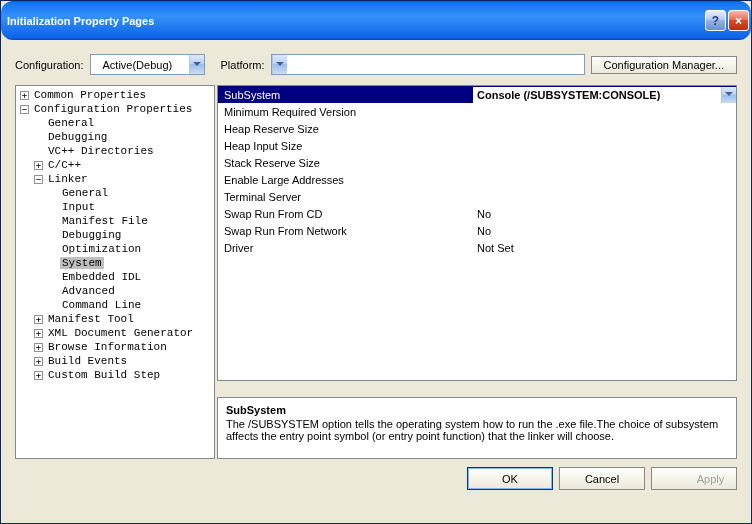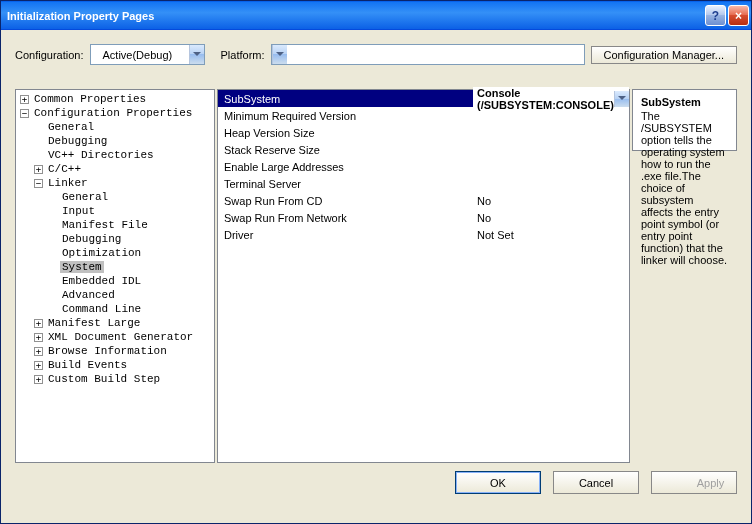--- a/index.html
+++ b/index.html
@@ -1,49 +1,49 @@
 <!DOCTYPE html>
 <html><head>
 <meta charset="utf-8">
 <style>
 * { box-sizing: border-box; margin: 0; padding: 0; font-family: Tahoma, sans-serif; font-size: 11px; }
 body { background: #ece9d8; width: 752px; height: 524px; border: 1px solid #0a246a; overflow: hidden; }
-.titlebar { height: 29px; background: linear-gradient(to bottom, #0058e6 0%, #1475f3 5%, #3490f7 40%, #0d62e6 95%, #003dd7 100%); display: flex; align-items: center; padding: 0 2px 0 6px; color: #fff; font-weight: bold; font-size: 12px; }
+.titlebar { height: 39px; background: linear-gradient(to bottom, #0058e6 0%, #1475f3 5%, #3490f7 40%, #0d62e6 95%, #003dd7 100%); display: flex; align-items: center; padding: 0 2px 0 6px; color: #fff; font-weight: bold; font-size: 12px; border-radius: 12px; }
 .titlebar .title { flex: 1; }
 .titlebar .btn { width: 21px; height: 21px; background: linear-gradient(to bottom, #e8f0ff, #b5c9ed 45%, #98b3e2 50%, #6d8fd1); border: 1px solid #fff; border-radius: 3px; margin-left: 2px; display: flex; align-items: center; justify-content: center; color: #1e3e8f; font-weight: bold; font-size: 12px; font-family: Arial; cursor: default; }
 .titlebar .btn.close { background: linear-gradient(to bottom, #f8b8a8, #e76f55 45%, #d64d30 50%, #b82e10); color: #fff; }
 .content { padding: 14px 14px 10px 14px; }
-.toprow { display: flex; align-items: center; gap: 6px; margin-bottom: 24px; }
+.toprow { display: flex; align-items: center; gap: 6px; margin-bottom: 10px; }
 .toprow label { color: #000; }
 .combo { display: flex; align-items: center; height: 21px; background: #fff; border: 1px solid #7f9db9; }
 .combo .val { flex: 1; padding: 2px 12px; }
 .combo .arrow { width: 15px; height: 100%; background: linear-gradient(to bottom,#dbeafd,#b6d1f4 50%,#98bdef 50%,#cde); display:flex;align-items:center;justify-content:center; border-left:1px solid #b5c5de;}
 .combo .arrow::after { content:""; border: 4px solid transparent; border-top-color:#4d6185; margin-top:3px;}
 .cfg-mgr { height: 18px; padding: 0 12px; border: 1px solid #888; background: linear-gradient(#fff,#ece9d8); }
 .body { display: flex; gap: 2px; height: 374px; }
 .tree { width: 200px; background: #fff; border: 1px solid #828790; overflow: auto; padding: 2px 0; }
 .tree ul { list-style: none; }
 .tree li { white-space: nowrap; }
 .tree .node { display: flex; align-items: center; padding: 1px 0; }
 .tree .exp { width: 9px; height: 9px; border: 1px solid #919191; background: #fff; margin-right: 3px; display:flex;align-items:center;justify-content:center; font-size:9px; line-height:7px; font-family:monospace;}
 .tree .ind { display:inline-block; }
 .tree .lbl { padding: 0 2px; font-family: Liberation Mono, monospace; }
 .tree .sel .lbl { background: #c0c0c0; }
-.right { flex: 1; display: flex; flex-direction: row; gap: 2px; }
+.right { flex: 1; display: flex; flex-direction: column; gap: 16px; }
 .grid { flex: 1; background: #fff; border: 1px solid #828790; position: relative; }
 .grid-row { display: flex; height: 17px; align-items: center; }
 .grid-row .pname { width: 255px; padding-left: 6px; }
 .grid-row .pval { flex: 1; padding-left: 4px; display:flex; align-items:center;}
 .grid-row.sel { background: #000080; color: #fff; }
 .grid-row.sel .pval { background: #fff; color: #000; font-weight: bold; }
 .grid-row.sel .gridarrow { width:15px; height:16px; background:linear-gradient(to bottom,#dbeafd,#b6d1f4 50%,#98bdef 50%,#cde); border-left:1px solid #b5c5de; display:flex;align-items:center;justify-content:center;}
 .grid-row.sel .gridarrow::after{content:"";border:4px solid transparent;border-top-color:#4d6185;margin-top:3px;}
 .desc { height: 62px; background: #fff; border: 1px solid #828790; padding: 6px 8px; }
 .desc .title { font-weight: bold; margin-bottom: 2px; }
-.btns { display: flex; justify-content: flex-end; gap: 12px; margin-top: 8px; }
+.btns { display: flex; justify-content: flex-end; gap: 6px; margin-top: 8px; }
 .btns button { width: 86px; height: 23px; border: 1px solid #888; background: linear-gradient(#fff,#ece9d8); }
 .btns button.default { border: 1px solid #003c74; box-shadow: inset 0 0 0 1px #88b2f9; }
 .btns button.disabled { color: #a0a0a0; padding-left: 33px; }
 </style>
 </head>
 <body>
 
 <div class="titlebar">
   <span class="title">Initialization Property Pages</span>
   <div class="btn">?</div>
@@ -166,21 +166,21 @@
                       <span class="ind" style="width:44px"></span>
                       <span class="lbl">Command Line</span>
                     </div>
                   </li>
               </ul>
             </li>
             <li>
                 <div class="node">
                   <span class="ind" style="width:18px"></span>
                   <span class="exp">+</span>
-                  <span class="lbl">Manifest Large</span>
+                  <span class="lbl">Manifest Tool</span>
                 </div>
               </li>
             <li>
                 <div class="node">
                   <span class="ind" style="width:18px"></span>
                   <span class="exp">+</span>
                   <span class="lbl">XML Document Generator</span>
                 </div>
               </li>
             <li>
@@ -216,21 +216,25 @@
           <div class="pval">
               <span style="flex:1">Console (/SUBSYSTEM:CONSOLE)</span>
               <div class="gridarrow"></div>
             </div>
         </div>
         <div class="grid-row">
             <div class="pname">Minimum Required Version</div>
             <div class="pval"></div>
           </div>
         <div class="grid-row">
-            <div class="pname">Heap Version Size</div>
+            <div class="pname">Heap Reserve Size</div>
+            <div class="pval"></div>
+          </div>
+        <div class="grid-row">
+            <div class="pname">Heap Input Size</div>
             <div class="pval"></div>
           </div>
         <div class="grid-row">
             <div class="pname">Stack Reserve Size</div>
             <div class="pval"></div>
           </div>
         <div class="grid-row">
             <div class="pname">Enable Large Addresses</div>
             <div class="pval"></div>
           </div>

